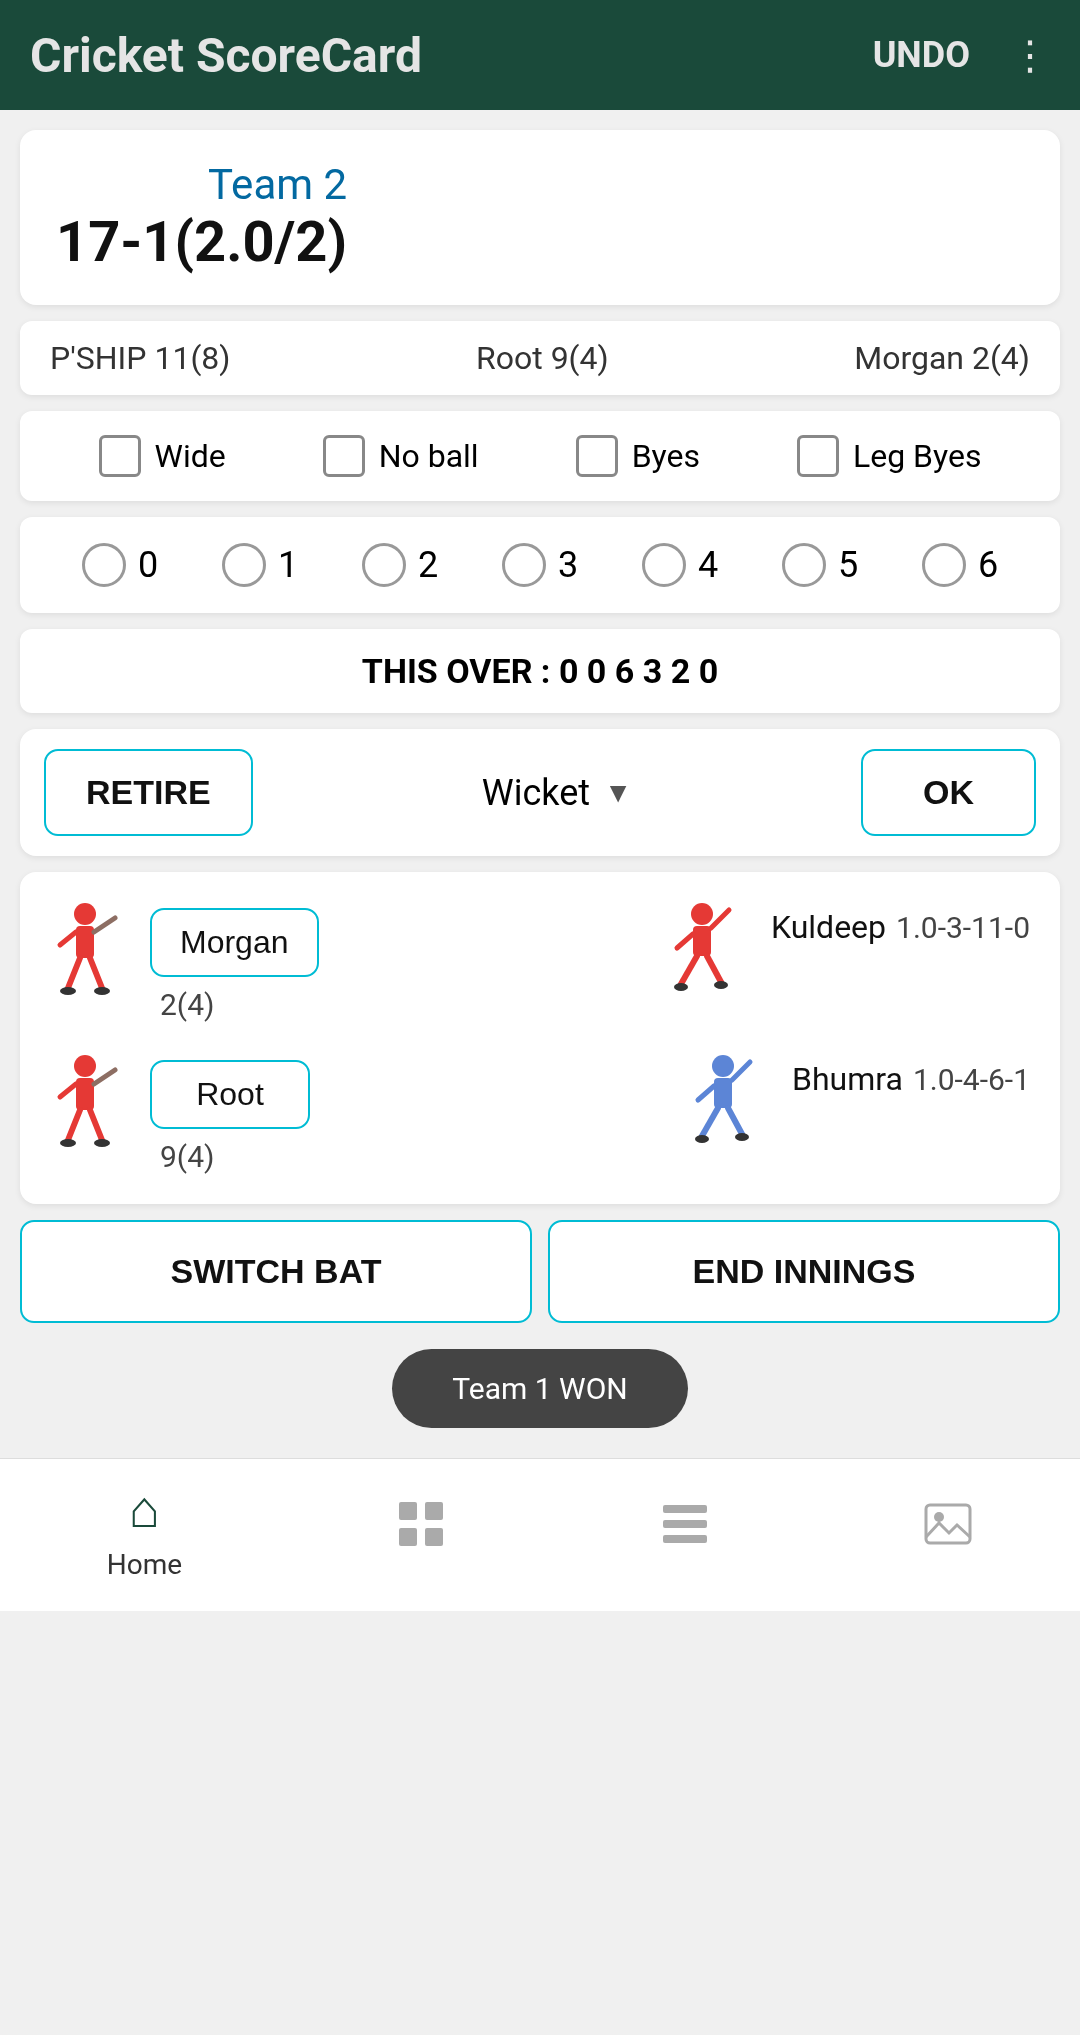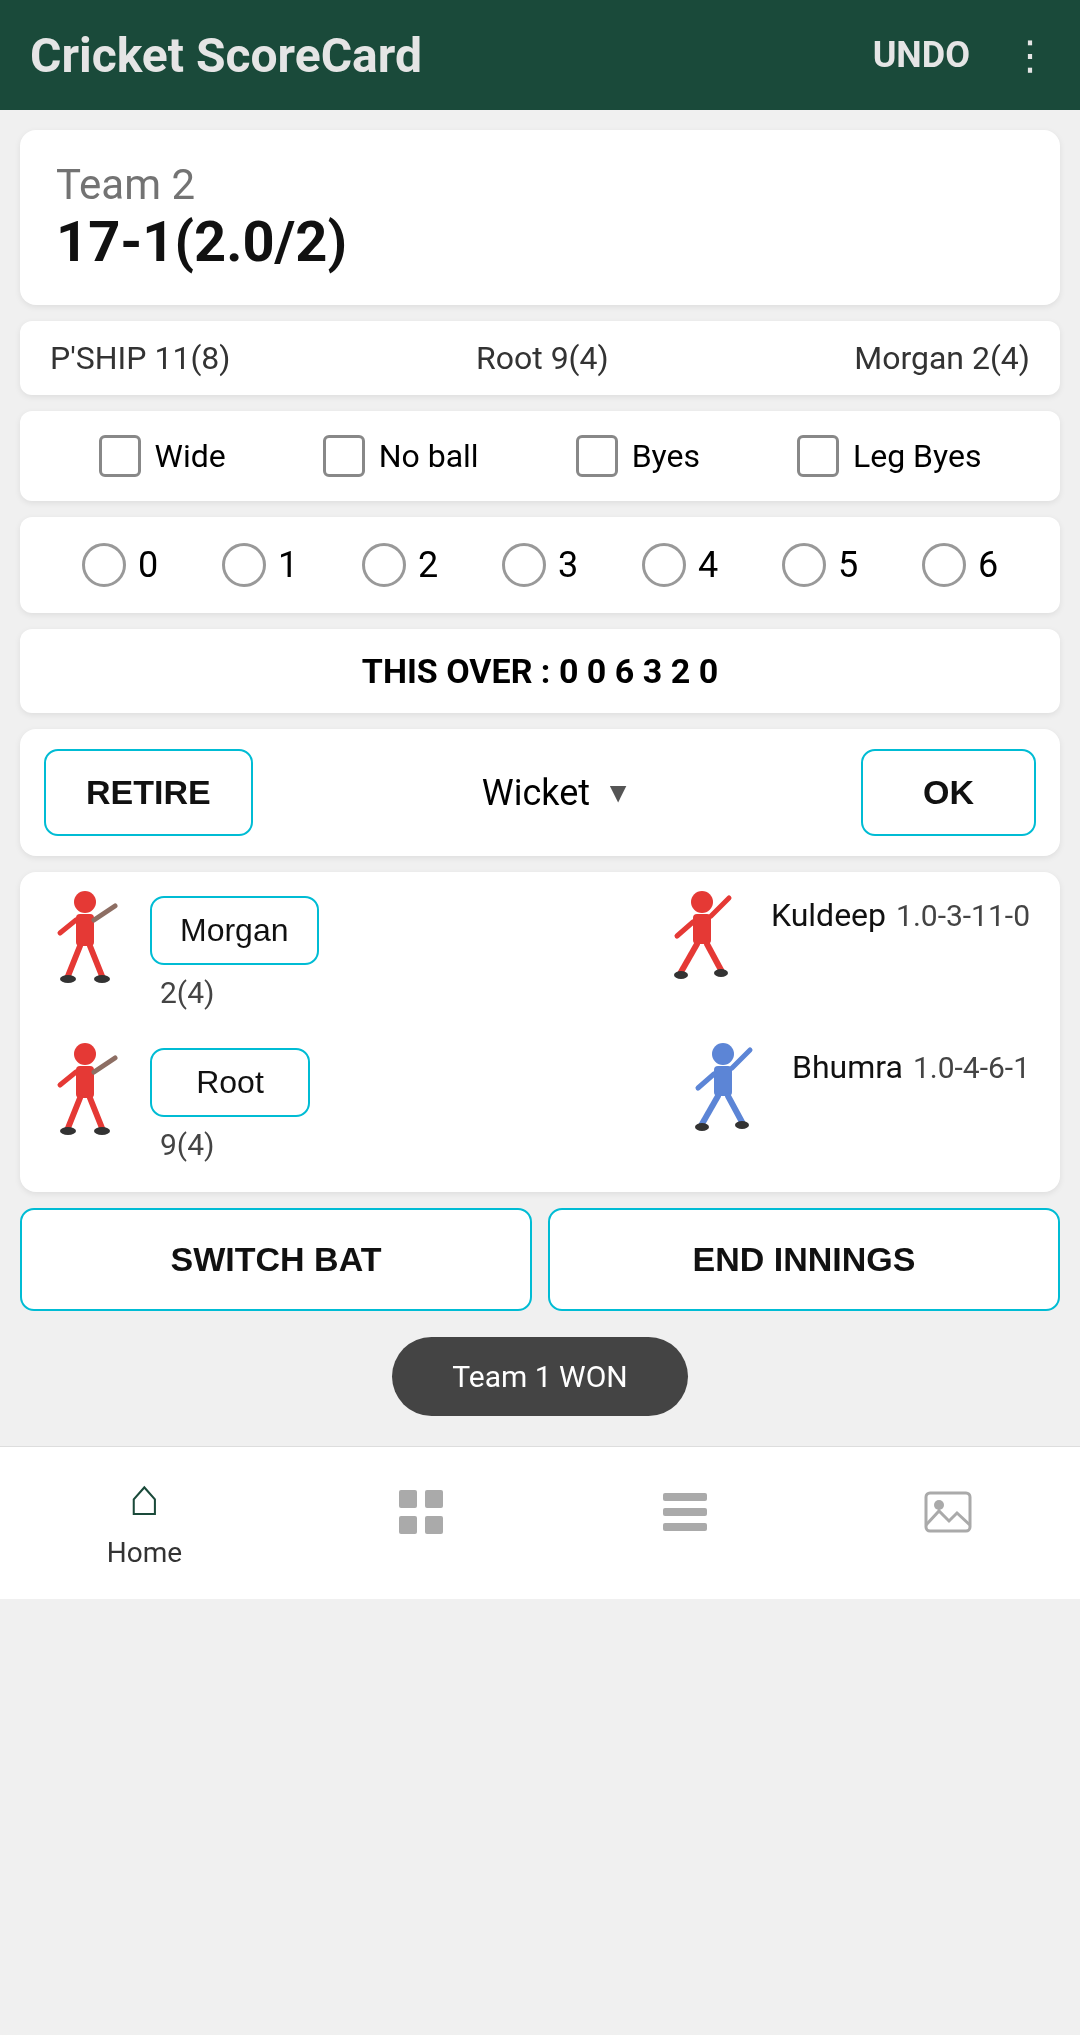--- a/index.html
+++ b/index.html
@@ -54,21 +54,22 @@
       background: white;
       border-radius: 16px;
       padding: 30px 36px;
       display: flex;
       justify-content: space-between;
       align-items: flex-start;
       box-shadow: 0 2px 6px rgba(0,0,0,0.08);
     }
     .score-left .team-name {
       font-size: 42px;
-      color: #737373;
+      color: #0369a1;
+      text-align: right;
     }
     .score-left .score {
       font-size: 56px;
       font-weight: bold;
       color: #111;
     }
     .score-right {
       text-align: right;
     }
     .score-right .crr-label {
@@ -199,21 +200,21 @@
       font-weight: bold;
       background: white;
       color: #111;
       cursor: pointer;
     }
 
     
     .players-section {
       background: white;
       border-radius: 16px;
-      padding: 16px 30px 30px 20px;
+      padding: 28px 30px 30px 20px;
       box-shadow: 0 2px 6px rgba(0,0,0,0.08);
       display: grid;
       grid-template-columns: 1fr 1fr;
       grid-template-rows: auto auto;
       gap: 30px 0;
     }
     .player-group {
       display: flex;
       align-items: flex-start;
       gap: 10px;

